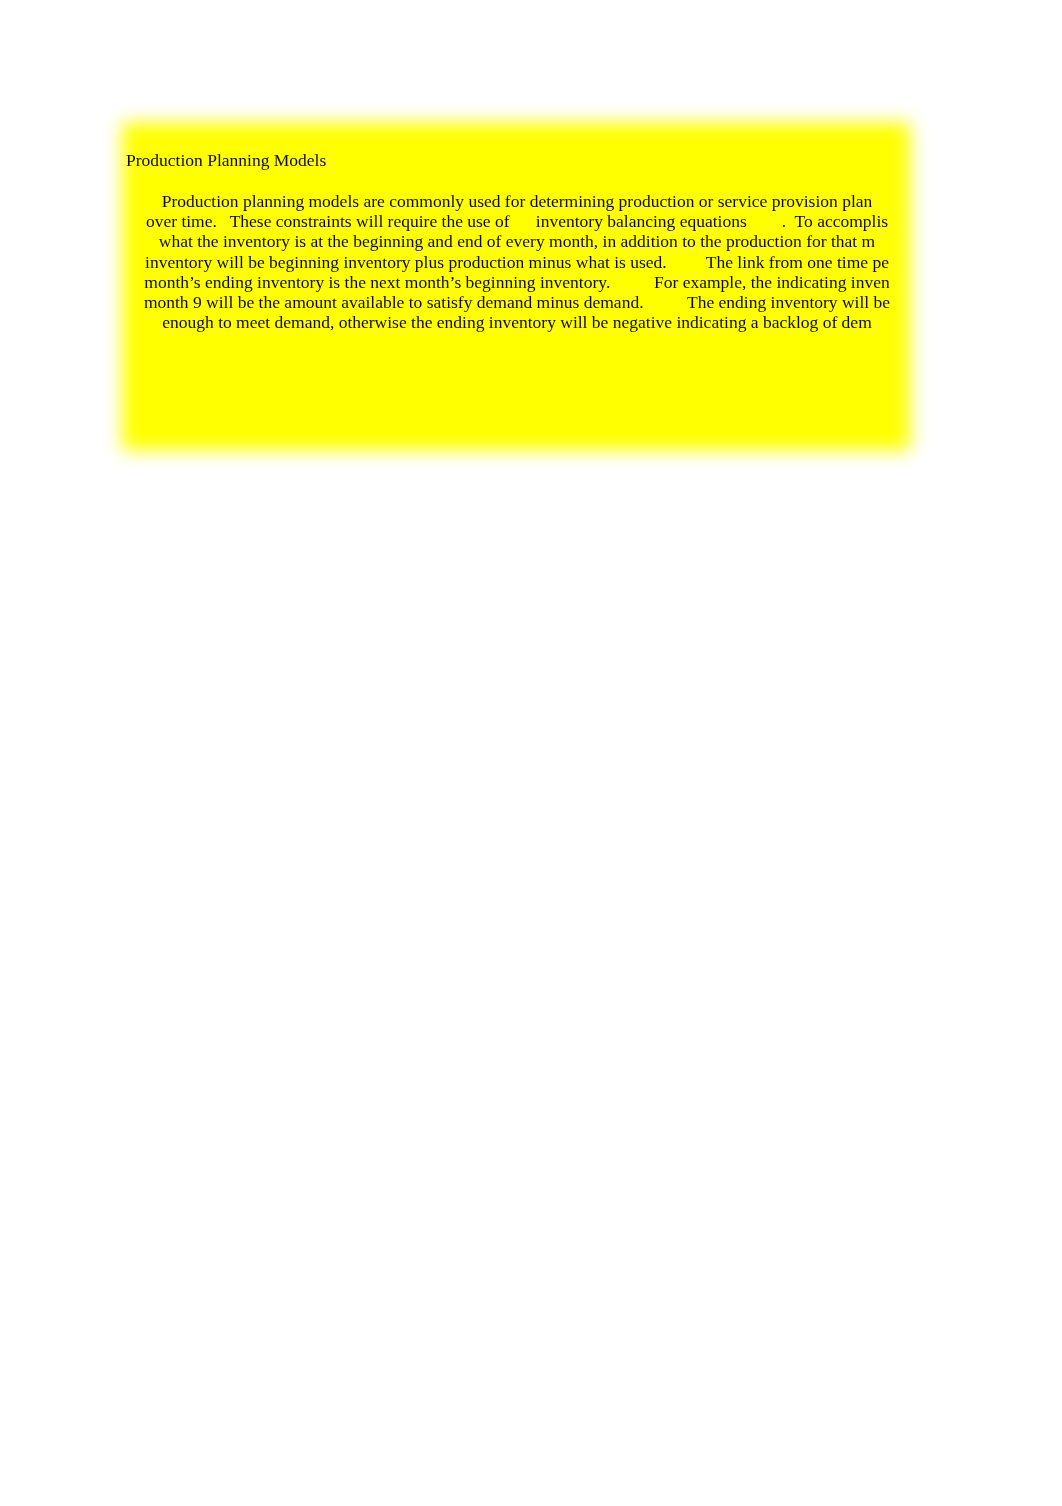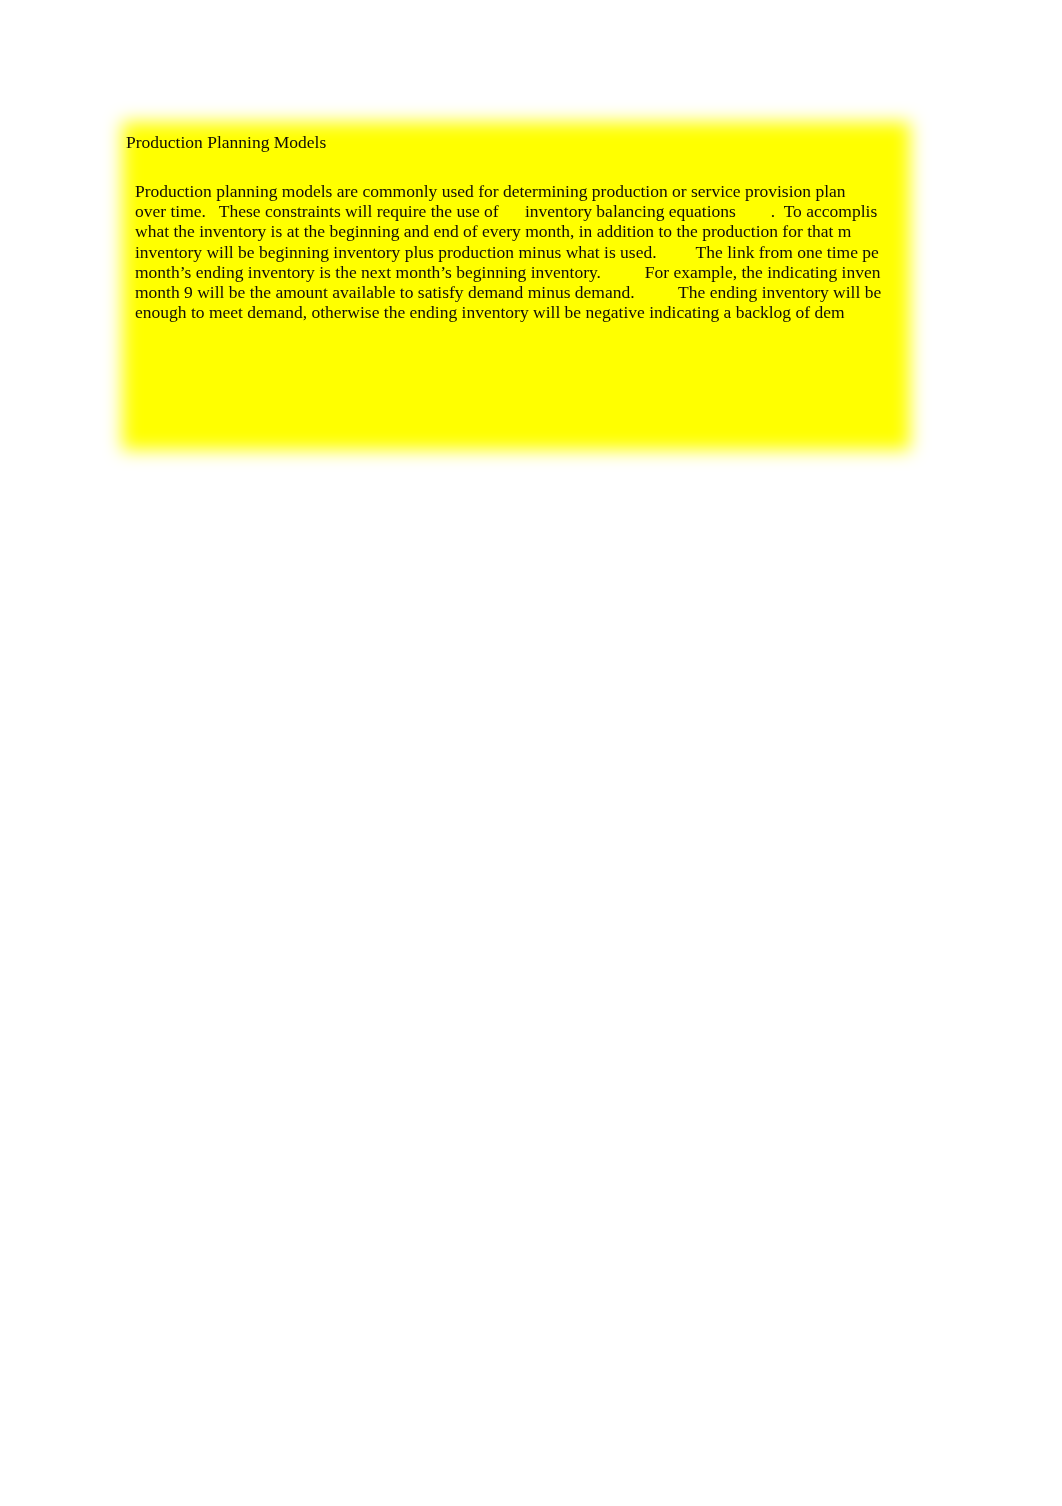--- a/index.html
+++ b/index.html
@@ -46,29 +46,30 @@
     overflow: hidden;
     z-index: 2;
     color: #100c08;
   }
 
   .doc-title {
     font-size: 17.5px;
     line-height: 20px;
     white-space: pre;
     margin: 0 0 0 0;
-    padding-top: 2px;
+    padding-top: 20px;
   }
 
   .spacer-line {
     height: 20px;
   }
 
   .body-para {
-    margin: 9px;
+    margin: 1px;
+    text-align: center;
   }
 
   .body-line {
     font-size: 17.5px;
     line-height: 20.2px;
     white-space: pre;
     margin: 0;
   }
 </style>
 </head>

